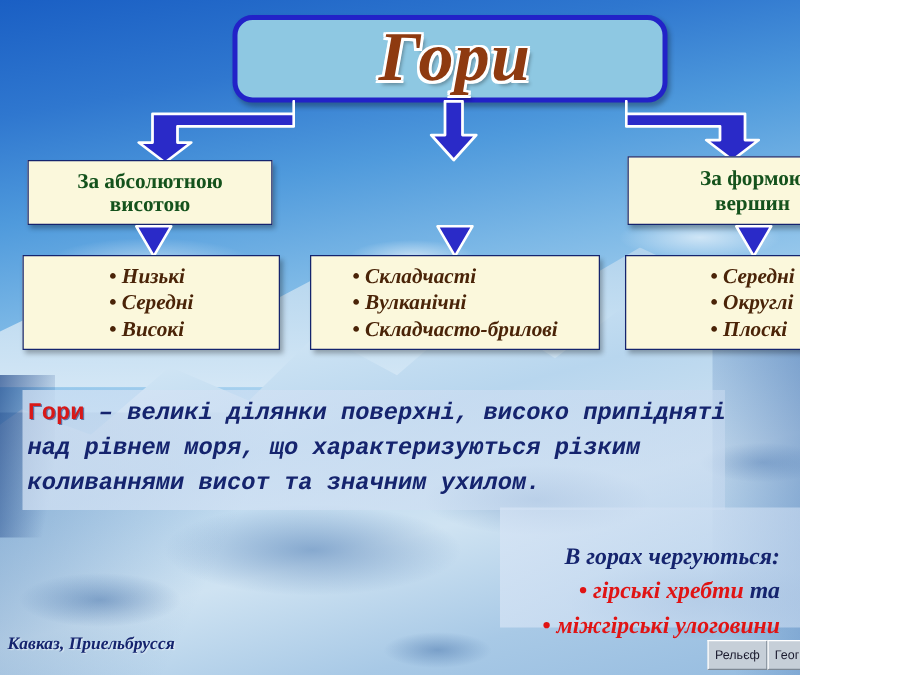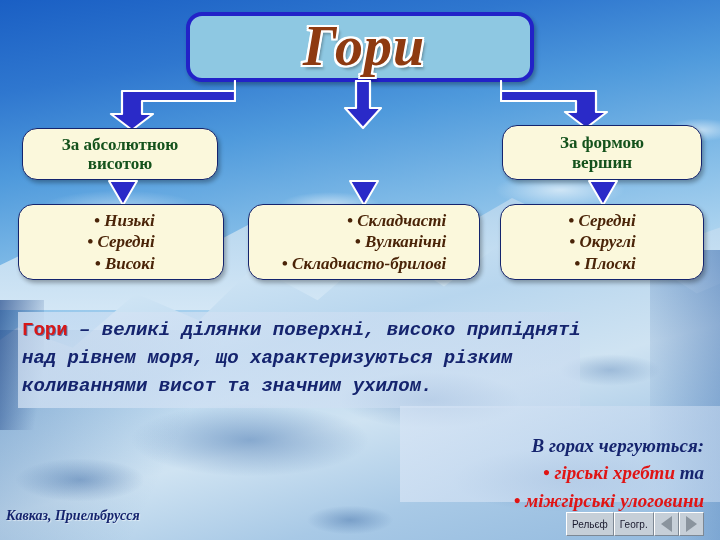--- a/index.html
+++ b/index.html
@@ -6,21 +6,21 @@
   html, body {
     margin: 0;
     padding: 0;
   }
   body {
     font-family: "Liberation Serif", "DejaVu Serif", serif;
   }
 
   .slide {
     position: relative;
-    width: 720px;
+    width: 640px;
     height: 540px;
     overflow: hidden;
     background: #86efac;
   }
 
   
   .bg-sky {
     position: absolute;
     left: 0; top: 0; width: 720px; height: 540px;
     background:
@@ -113,42 +113,42 @@
 
   
   .conn { position: absolute; }
   .conn svg { display: block; }
 
   
   .cbox {
     position: absolute;
     background: #fbf8dc;
     border: 1.6px solid #14246e;
-    border-radius: 15px;
+    border-radius: 0;
     box-sizing: border-box;
     box-shadow: 2px 3px 4px rgba(0,0,0,.30);
     display: flex;
     align-items: center;
     justify-content: center;
   }
   .cbox-head-text {
     font-size: 17px;
     font-weight: bold;
     color: #14521c;
     text-align: center;
     line-height: 1.12;
     white-space: pre-line;
     padding: 0 4px;
   }
   .cbox-list-text {
     font-size: 17px;
     font-weight: bold;
     font-style: italic;
     color: #4a2408;
-    text-align: right;
+    text-align: left;
     line-height: 1.26;
     white-space: pre-line;
     padding: 0 2px;
   }
 
   
   .h1 { left: 22px;  top: 128px; width: 196px; height: 52px; }
   .h2 { left: 258px; top: 128px; width: 210px; height: 52px; }
   .h3 { left: 502px; top: 125px; width: 200px; height: 55px; align-items: center; }
 

